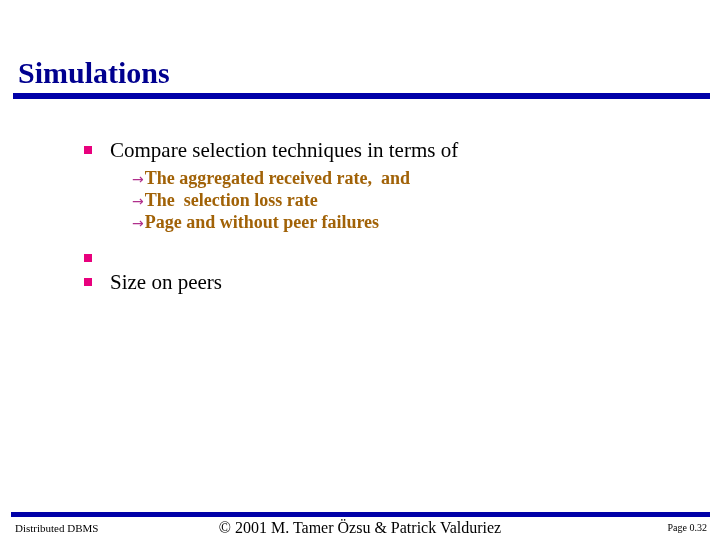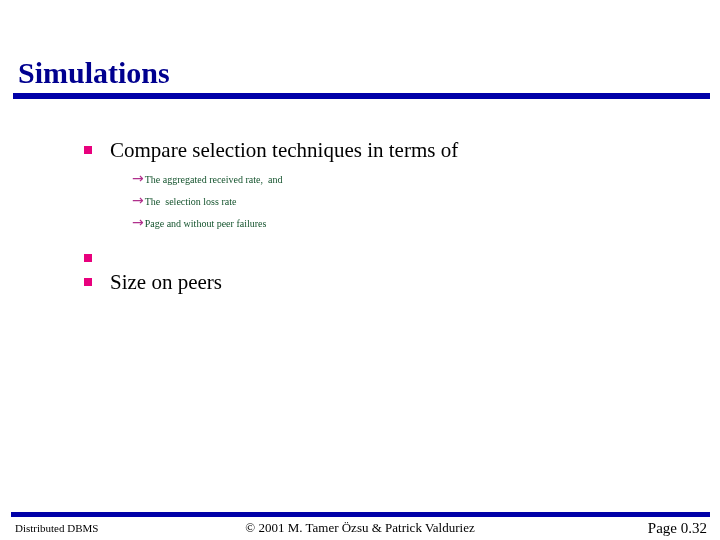--- a/index.html
+++ b/index.html
@@ -84,24 +84,24 @@
   .l2-arrow {
     flex: 0 0 auto;
     font-family: "DejaVu Sans", sans-serif;
     font-size: 14px;
     line-height: 17px;
     color: #b0308c;
     margin-right: 1px;
   }
   .l2-text {
     font-family: "Liberation Serif", serif;
-    font-weight: normal;
-    font-size: 10px;
+    font-weight: bold;
+    font-size: 18px;
     line-height: 17px;
-    color: #14532d;
+    color: #a16207;
     white-space: pre;
   }
 
   .l1.tight { margin-bottom: 6px; }
 
   
   .footer-rule {
     position: absolute;
     left: 11px;
     top: 512px;
@@ -127,30 +127,30 @@
     white-space: nowrap;
     text-align: right;
   }
   .footer-center {
     position: absolute;
     left: 0;
     top: 0;
     width: 720px;
     text-align: center;
     font-family: "Liberation Serif", serif;
-    font-size: 13px;
+    font-size: 16px;
     line-height: 14px;
     color: #000000;
   }
   .footer-right {
     position: absolute;
     right: 13px;
     top: 0;
     font-family: "Liberation Serif", serif;
-    font-size: 15px;
+    font-size: 10px;
     line-height: 14px;
     color: #000000;
     white-space: nowrap;
   }
 </style>
 </head>
 <body>
 
 <div class="slide">
 

